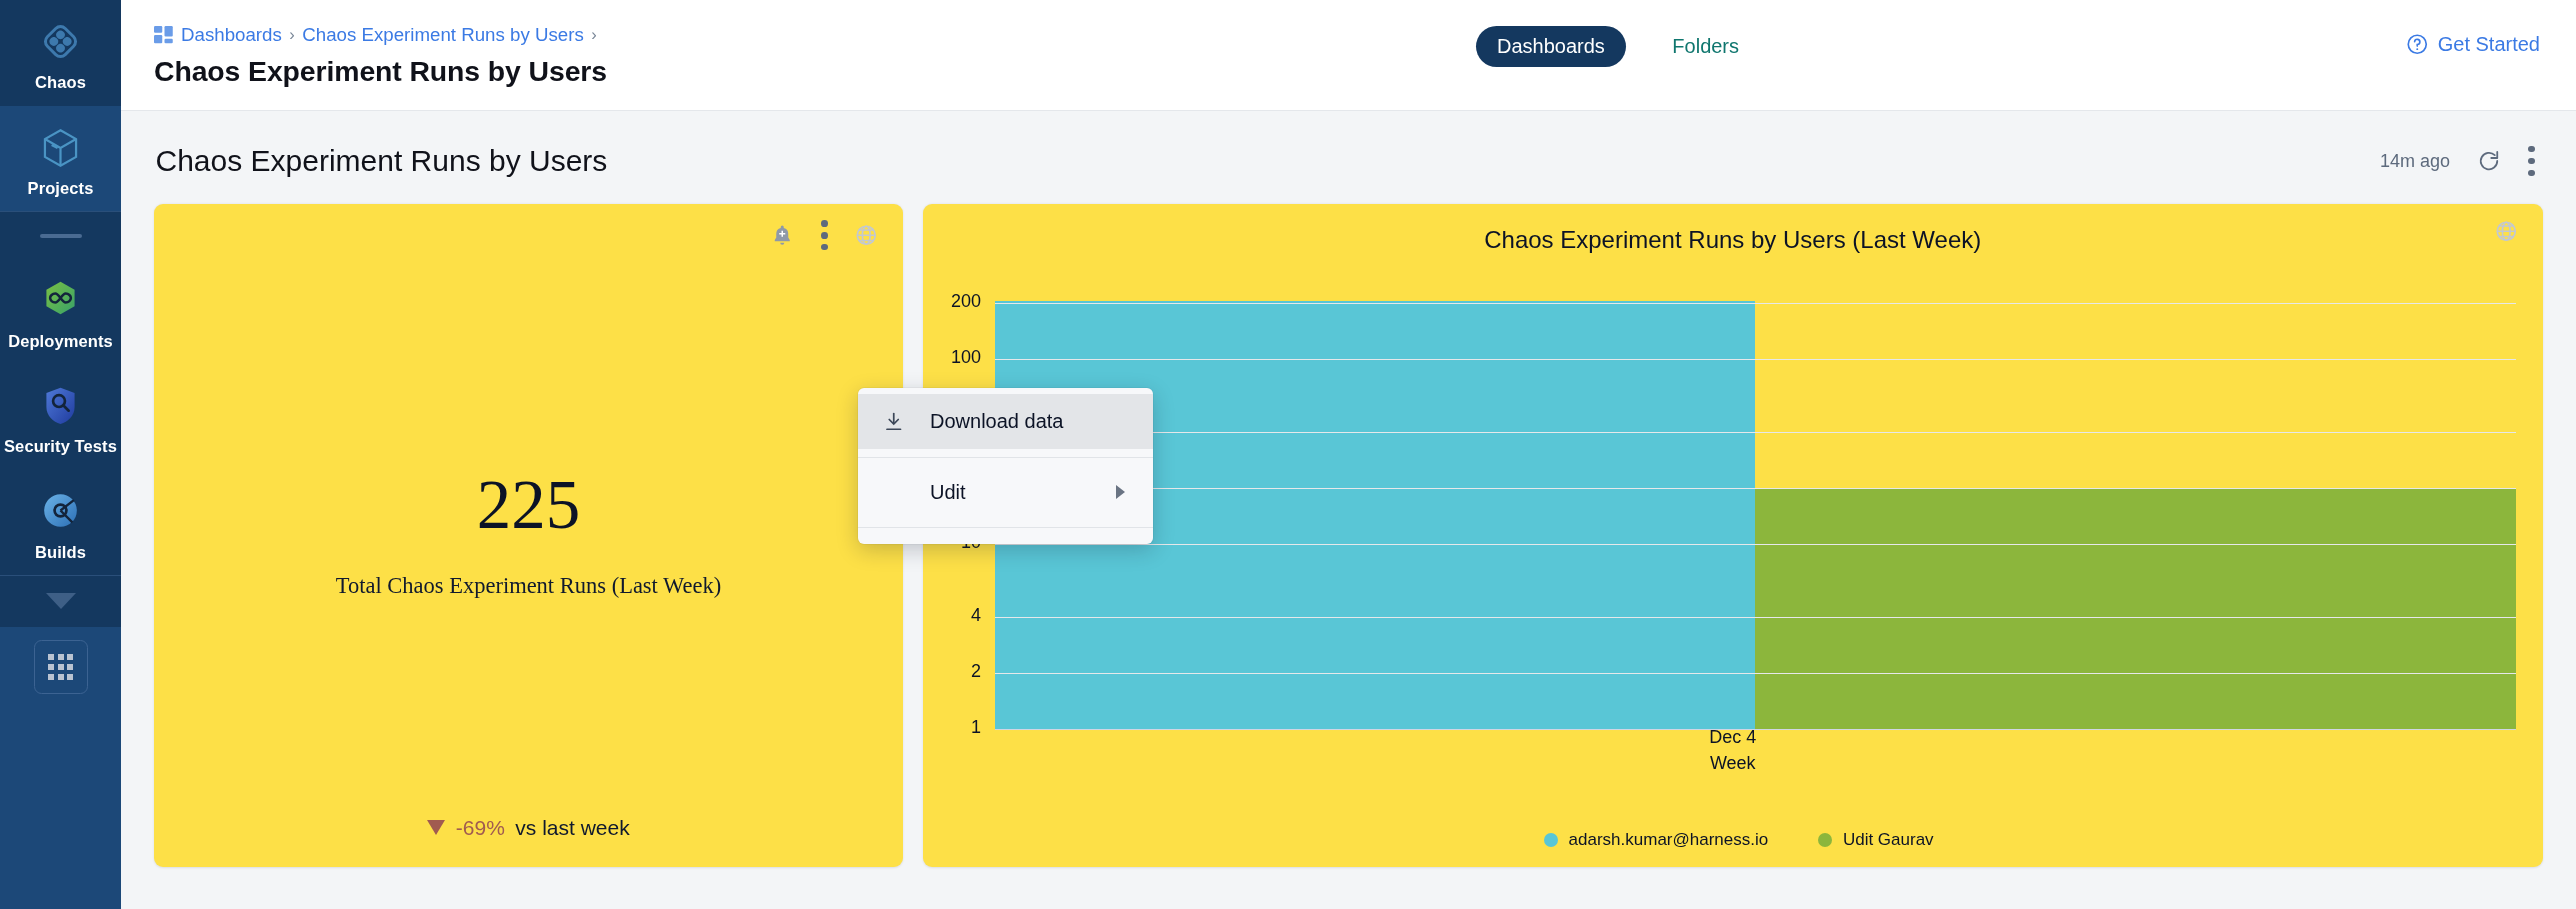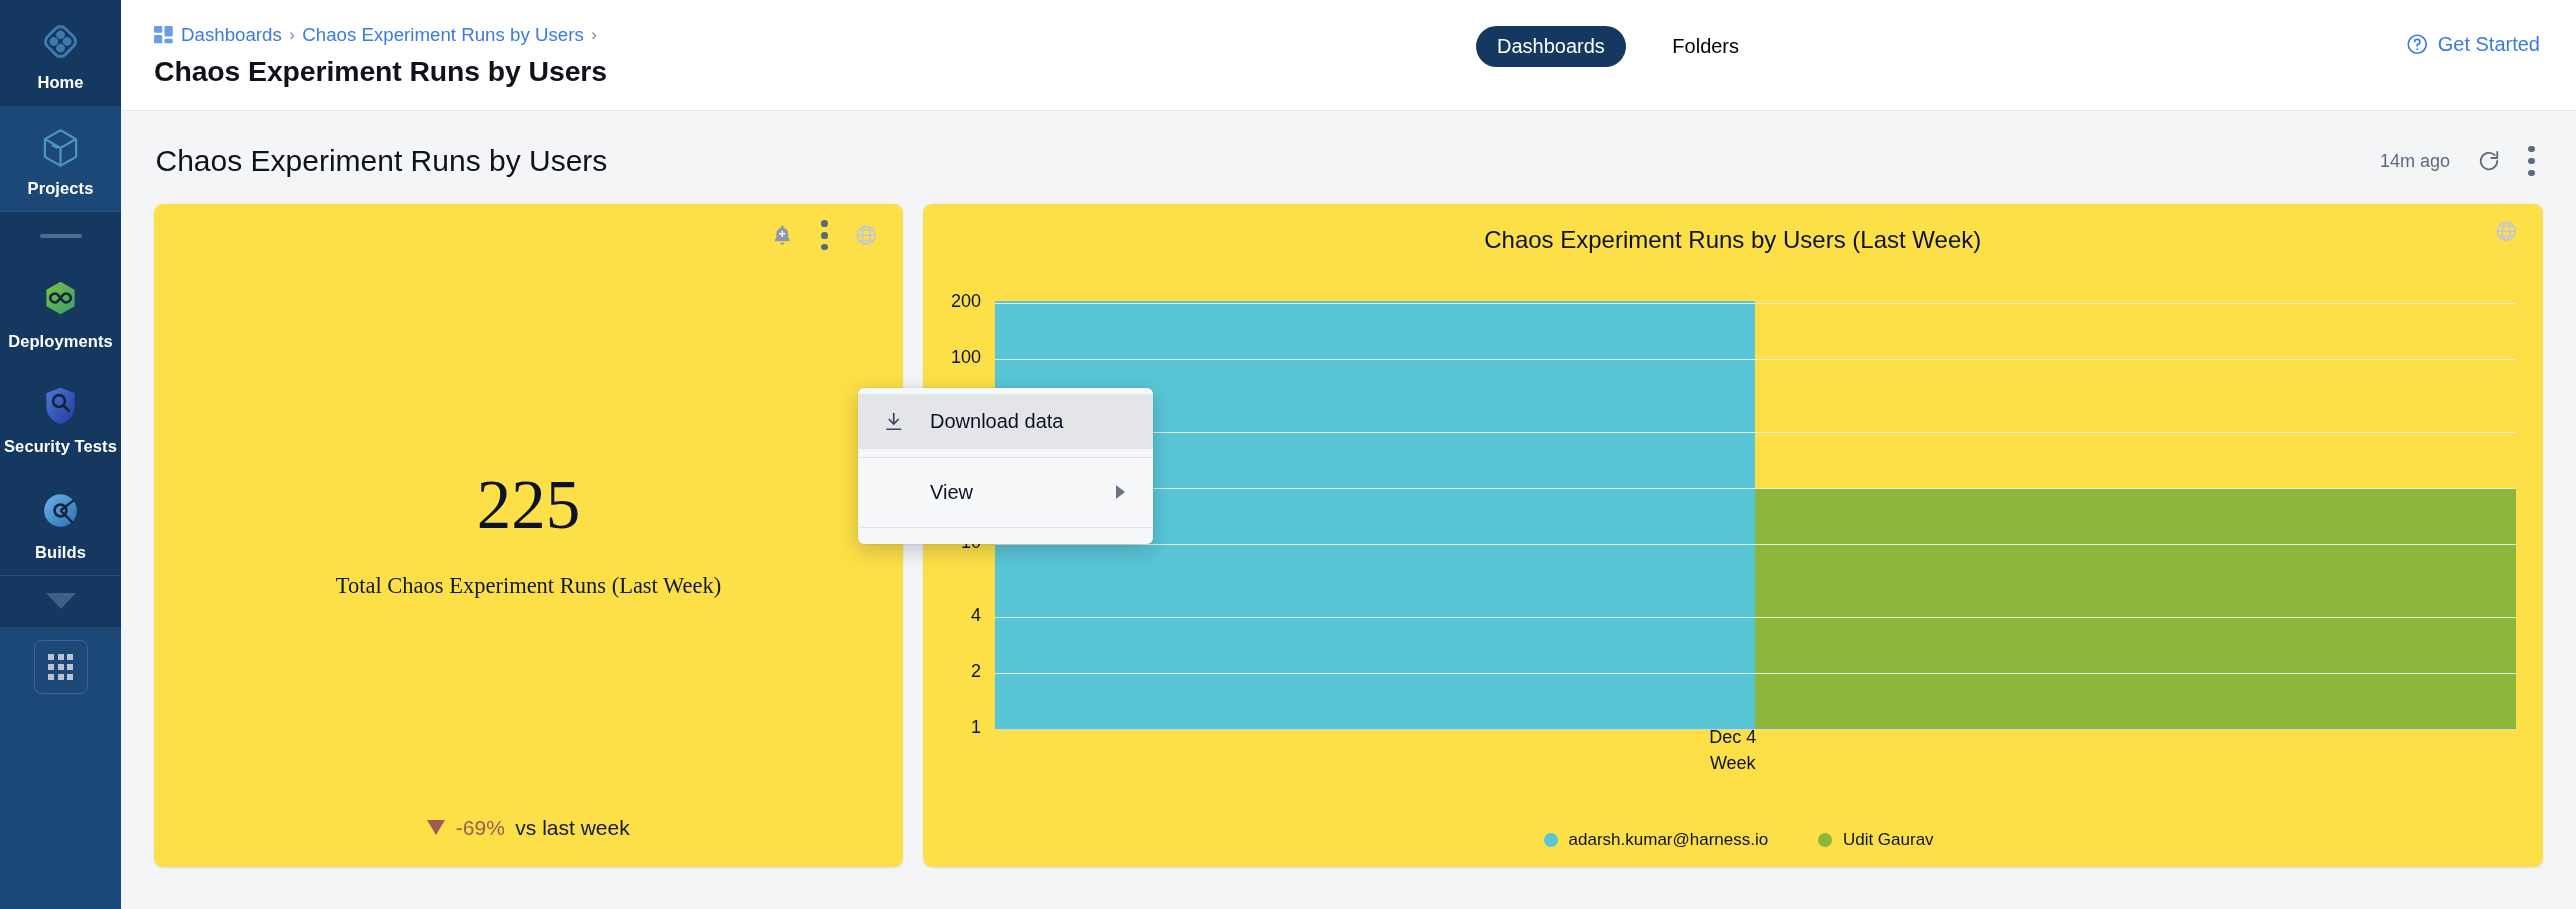--- a/index.html
+++ b/index.html
@@ -72,21 +72,21 @@
   .crumb-sep { color: #7b8899; font-size: 16.5px; }
   .page-title {
     margin-top: 7.5px; font-size: 28.4px; font-weight: 700; color: #10121a;
     white-space: nowrap; letter-spacing: -0.1px;
   }
   .tabs {
     position: absolute; left: 1355px; top: 25.5px;
     display: flex; align-items: center; gap: 25.5px;
   }
   .tab {
-    font-size: 20px; color: #000000; cursor: pointer; padding: 9px 21px;
+    font-size: 20px; color: #0f766e; cursor: pointer; padding: 9px 21px;
     border-radius: 25.5px; white-space: nowrap;
   }
   .tab.active { background: #14385f; color: #fff; }
   .get-started {
     position: absolute; right: 36px; top: 33px;
     display: flex; align-items: center; gap: 9px; cursor: pointer;
   }
   .get-started span { color: #3b7ae4; font-size: 20px; white-space: nowrap; }
 
   
@@ -201,21 +201,21 @@
             <rect x="29" y="5" width="34" height="34" rx="9" transform="rotate(45 29 5)"></rect>
           </g>
           <g fill="#3d79ad">
             <path d="M29 14c3 0 6 3 6 6s-3 6-6 6-6-3-6-6 3-6 6-6z"></path>
             <path d="M29 32c3 0 6 3 6 6s-3 6-6 6-6-3-6-6 3-6 6-6z"></path>
             <path d="M20 23c3 0 6 3 6 6s-3 6-6 6-6-3-6-6 3-6 6-6z"></path>
             <path d="M38 23c3 0 6 3 6 6s-3 6-6 6-6-3-6-6 3-6 6-6z"></path>
           </g>
         </svg>
       </span>
-      <span class="nav-label">Home</span>
+      <span class="nav-label">Chaos</span>
     </div>
 
     <div class="nav-item active">
       <span class="nav-icon">
         <svg viewBox="0 0 58 58" width="43" height="43" fill="none" stroke="#4a94c4" stroke-width="3">
           <path d="M29 7 50 19v24L29 55 8 43V19z"></path>
           <path d="M8 19l21 12 21-12M29 31v24"></path>
           <path d="M17 27l8 4"></path>
         </svg>
       </span>
@@ -470,21 +470,21 @@
                 <path d="M4 23h18"></path>
             </svg>
           </span>
           <span class="menu-label">Download data</span>
         </div>
 
         <div class="menu-sep"></div>
 
         <div class="menu-item">
           <span class="menu-ico"></span>
-          <span class="menu-label">View</span>
+          <span class="menu-label">Udit</span>
           <span class="arrow-right"></span>
         </div>
 
         <div class="menu-sep"></div>
 
       </div>
 
     </section>
   </div>
 </div>

